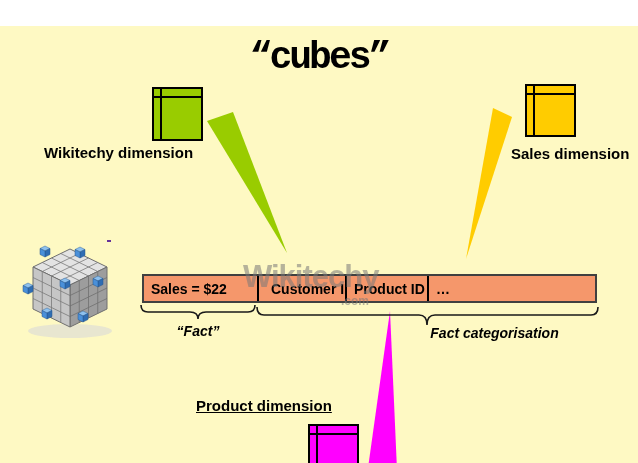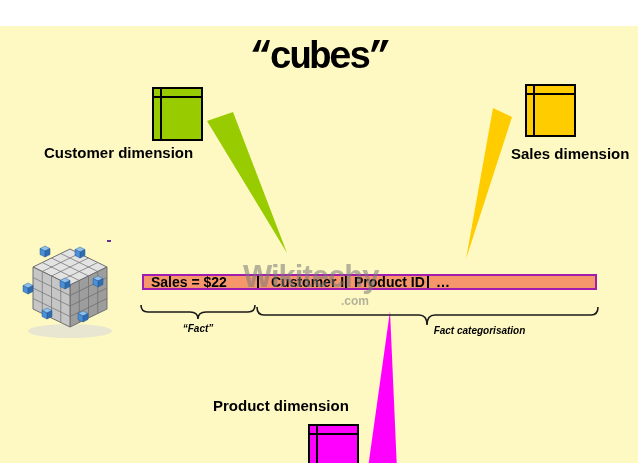--- a/index.html
+++ b/index.html
@@ -16,34 +16,34 @@
   .dim-square .vline{position:absolute;top:0;bottom:0;left:6px;width:2px;background:#000;}
   .dim-square .hline{position:absolute;left:0;right:0;top:7px;height:2px;background:#000;}
   #sq-customer{left:152px;top:61px;width:51px;height:54px;background:#99CC00;}
   #sq-date{left:525px;top:58px;width:51px;height:53px;background:#FFCC00;}
   #sq-product{left:308px;top:398px;width:51px;height:59px;background:#FF00FF;}
 
   
   .dim-label{position:absolute;font-weight:bold;font-size:15px;white-space:nowrap;}
   #lbl-customer{left:44px;top:118px;}
   #lbl-date{left:511px;top:119px;}
-  #lbl-product{left:213px;top:371px;}
+  #lbl-product{left:196px;top:371px;text-decoration:underline;}
 
   
-  .fact-table{position:absolute;left:142px;top:248px;width:455px;height:16px;display:flex;
-              background:#F5976B;border:2px solid #a21caf;box-sizing:border-box;z-index:1;}
+  .fact-table{position:absolute;left:142px;top:248px;width:455px;height:29px;display:flex;
+              background:#F5976B;border:2px solid #404040;box-sizing:border-box;z-index:1;}
   .cell{display:flex;align-items:center;padding-left:7px;font-weight:bold;font-size:14px;
         border-left:2px solid #000;box-sizing:border-box;white-space:nowrap;overflow:hidden;}
   .cell:first-child{border-left:none;}
   .c0{width:113px;} .c1{width:88px;padding-left:12px;} .c2{width:82px;} .c3{width:90px;} .c4{flex:1;}
 
   
-  .brace-label{position:absolute;font-weight:bold;font-style:italic;font-size:10px;text-align:center;}
+  .brace-label{position:absolute;font-weight:bold;font-style:italic;font-size:14px;text-align:center;}
   #lbl-fact{left:158px;top:297px;width:80px;}
-  #lbl-factcat{left:392px;top:299px;width:175px;font-style:italic;}
+  #lbl-factcat{left:407px;top:299px;width:175px;font-style:italic;}
 
   
   .watermark{position:absolute;left:243px;top:233px;font-size:31px;font-weight:bold;
              letter-spacing:-1px;color:rgba(120,120,120,0.55);z-index:5;white-space:nowrap;}
   .watermark-com{position:absolute;left:341px;top:268px;font-size:12px;font-weight:bold;
              color:rgba(120,120,120,0.55);z-index:5;}
 
   
   .overlay{position:absolute;left:0;top:0;z-index:6;}
 </style>
@@ -60,21 +60,21 @@
   </div>
   <div class="dim-square" id="sq-date">
     <div class="vline"></div>
     <div class="hline"></div>
   </div>
   <div class="dim-square" id="sq-product">
     <div class="vline"></div>
     <div class="hline"></div>
   </div>
 
-  <div class="dim-label" id="lbl-customer">Customer dimension</div>
+  <div class="dim-label" id="lbl-customer">Wikitechy dimension</div>
   <div class="dim-label" id="lbl-date">Sales dimension</div>
   <div class="dim-label" id="lbl-product">Product dimension</div>
 
   <div class="fact-table">
     <div class="cell c0">Sales = $22</div>
     <div class="cell c1">Customer ID</div>
     <div class="cell c2">Product ID</div>
     <div class="cell c4">…</div>
   </div>
 

